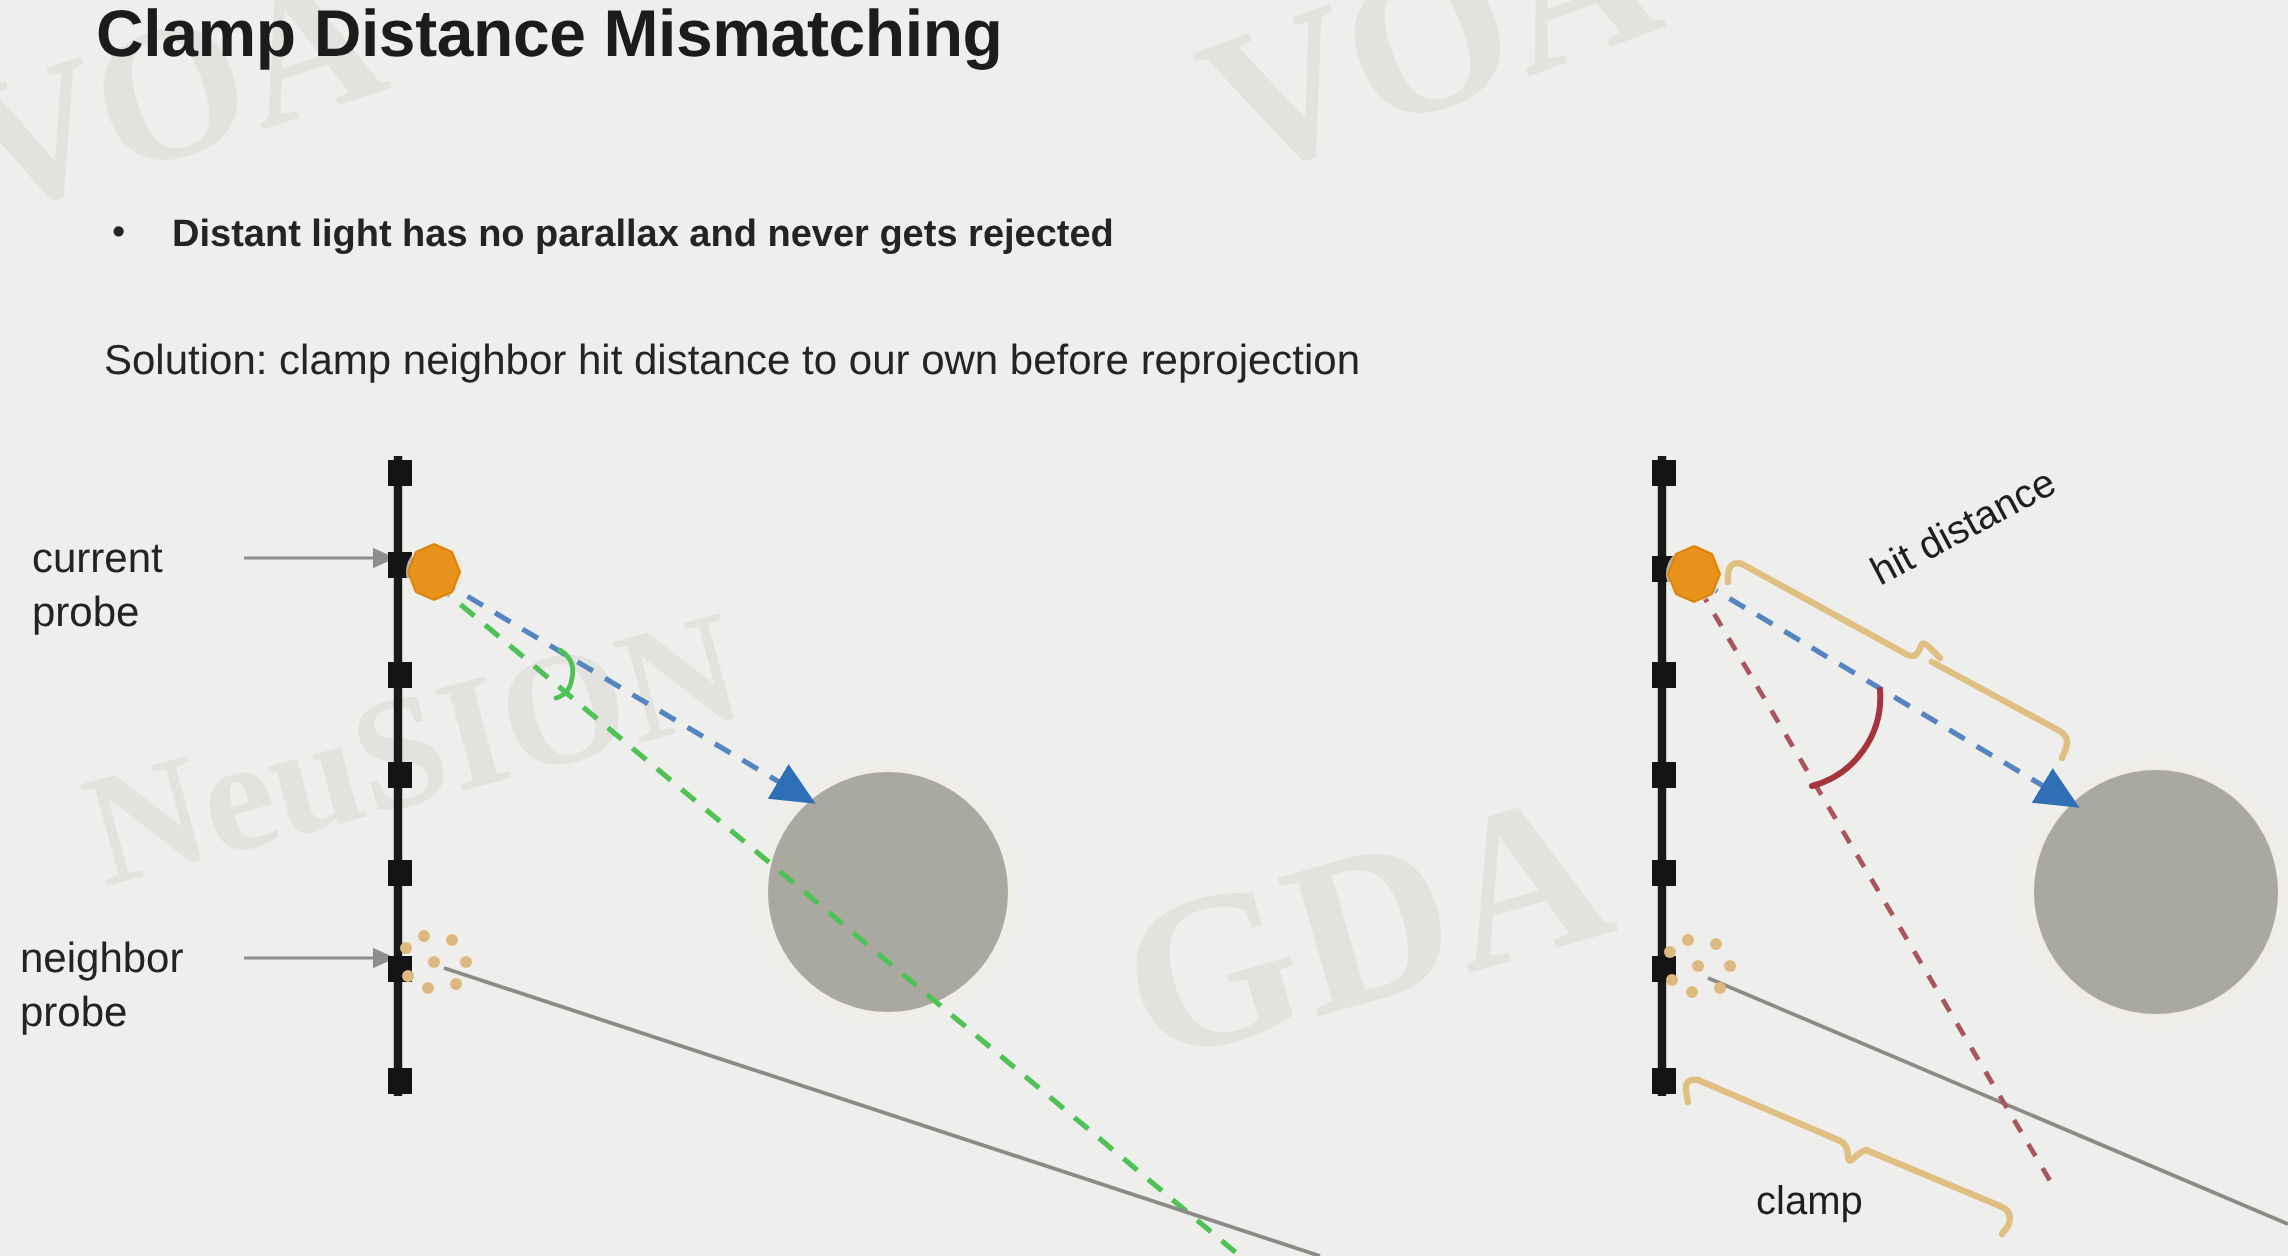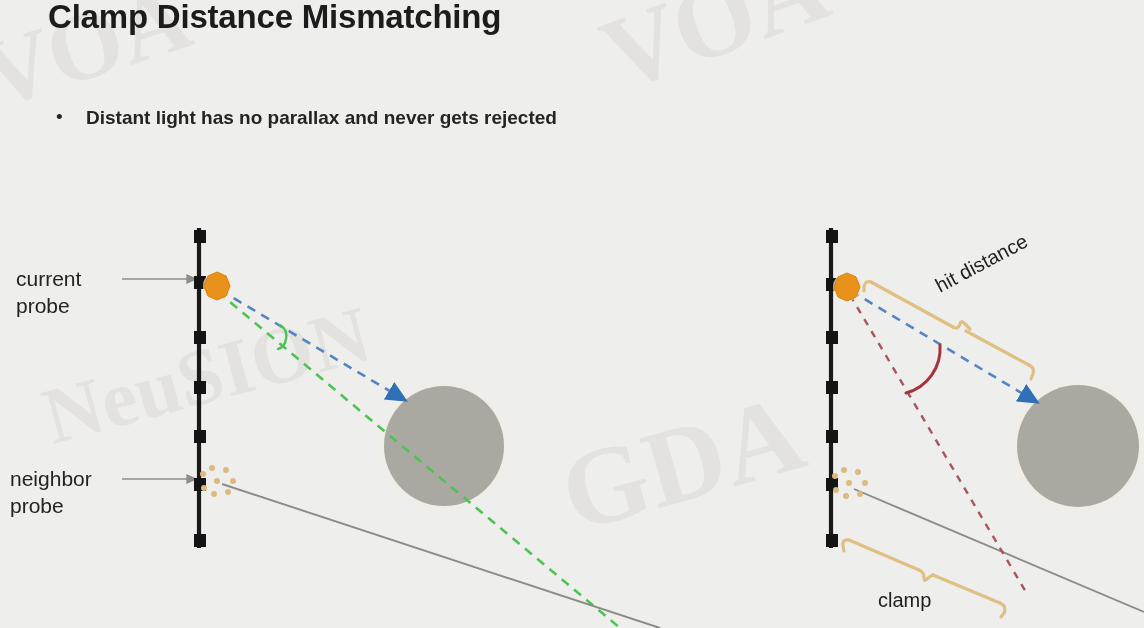--- a/index.html
+++ b/index.html
@@ -57,20 +57,21 @@
   <div class="watermark wm4">NeuSION</div>
 
   <div id="title">Clamp Distance Mismatching</div>
 
 
   <div id="bullet-row">
     <span id="bullet-dot">•</span>
     <span id="bullet-text">Distant light has no parallax and never gets rejected</span>
   </div>
 
+  <div class="body-line" id="line-2">Solution: clamp neighbor hit distance to our own before reprojection</div>
 
   <svg width="1144" height="628" viewBox="0 0 1144 628">
     <defs>
       <radialGradient id="halo" cx="50%" cy="50%" r="50%">
         <stop offset="80%" stop-color="#f2ecd8" stop-opacity="0.85"></stop>
         <stop offset="100%" stop-color="#f2ecd8" stop-opacity="0"></stop>
       </radialGradient>
       <marker id="blueHead" markerWidth="9" markerHeight="9" refX="4" refY="4.5" orient="auto">
         <path d="M0,0.6 L8.4,4.5 L0,8.4 Z" fill="#2f6fb5"></path>
       </marker>

